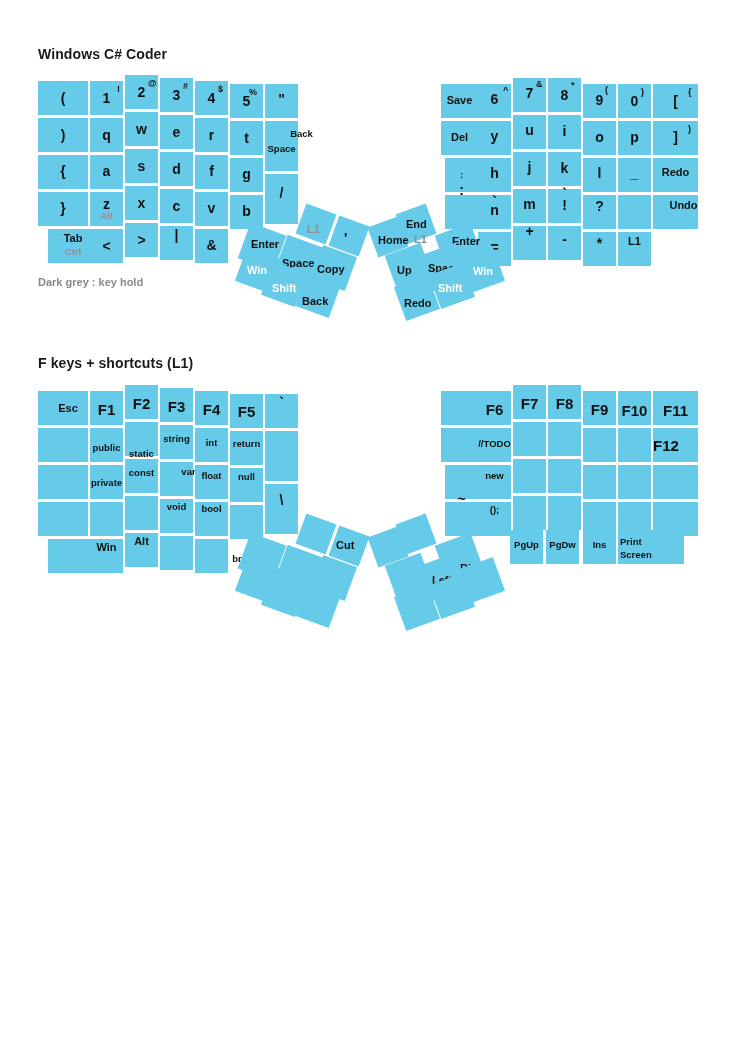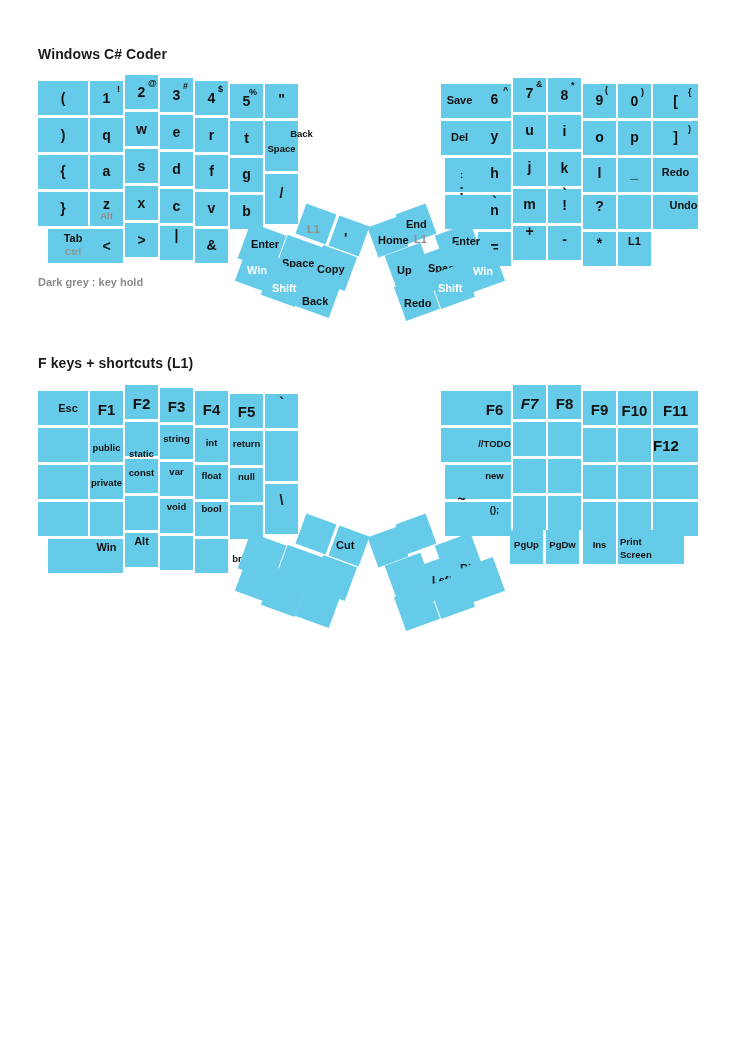--- a/index.html
+++ b/index.html
@@ -411,21 +411,21 @@
     <div class="key" style="left:125px;top:533px;width:33px;height:34px;"></div>
     <div class="lbl g-word ctr" style="left:125px;top:536px;width:33px;">Alt</div>
 
     <div class="key" style="left:160px;top:388px;width:33px;height:34px;"></div>
     <div class="lbl g-fkey ctr" style="left:160px;top:399px;width:33px;">F3</div>
 
     <div class="key" style="left:160px;top:425px;width:33px;height:34px;"></div>
     <div class="lbl g-small ctr" style="left:160px;top:434px;width:33px;">string</div>
 
     <div class="key" style="left:160px;top:462px;width:33px;height:34px;"></div>
-    <div class="lbl g-small ctr" style="left:160px;top:467px;width:33px;">var</div>
+    <div class="lbl g-small ctr" style="left:172px;top:467px;width:33px;">var</div>
 
     <div class="key" style="left:160px;top:499px;width:33px;height:34px;"></div>
     <div class="lbl g-small ctr" style="left:160px;top:502px;width:33px;">void</div>
 
     <div class="key" style="left:160px;top:536px;width:33px;height:34px;"></div>
 
     <div class="key" style="left:195px;top:391px;width:33px;height:34px;"></div>
     <div class="lbl g-fkey ctr" style="left:195px;top:402px;width:33px;">F4</div>
 
     <div class="key" style="left:195px;top:428px;width:33px;height:34px;"></div>
@@ -487,21 +487,21 @@
     <div class="key" style="left:478px;top:465px;width:33px;height:34px;"></div>
     <div class="lbl g-small ctr" style="left:478px;top:471px;width:33px;">new</div>
 
     <div class="key" style="left:478px;top:502px;width:33px;height:34px;"></div>
     <div class="lbl g-small ctr" style="left:478px;top:505px;width:33px;">();</div>
 
     <div class="key" style="left:510px;top:530px;width:33px;height:34px;"></div>
     <div class="lbl g-small ctr" style="left:510px;top:540px;width:33px;">PgUp</div>
 
     <div class="key" style="left:513px;top:385px;width:33px;height:34px;"></div>
-    <div class="lbl g-fkey ctr" style="left:513px;top:396px;width:33px;font-style:italic;">F7</div>
+    <div class="lbl g-fkey ctr" style="left:513px;top:396px;width:33px;">F7</div>
 
     <div class="key" style="left:513px;top:422px;width:33px;height:34px;"></div>
     <div class="key" style="left:513px;top:459px;width:33px;height:34px;"></div>
     <div class="key" style="left:513px;top:496px;width:33px;height:34px;"></div>
 
     <div class="key" style="left:546px;top:530px;width:33px;height:34px;"></div>
     <div class="lbl g-small ctr" style="left:546px;top:540px;width:33px;">PgDw</div>
 
     <div class="key" style="left:548px;top:385px;width:33px;height:34px;"></div>
     <div class="lbl g-fkey ctr" style="left:548px;top:396px;width:33px;">F8</div>

